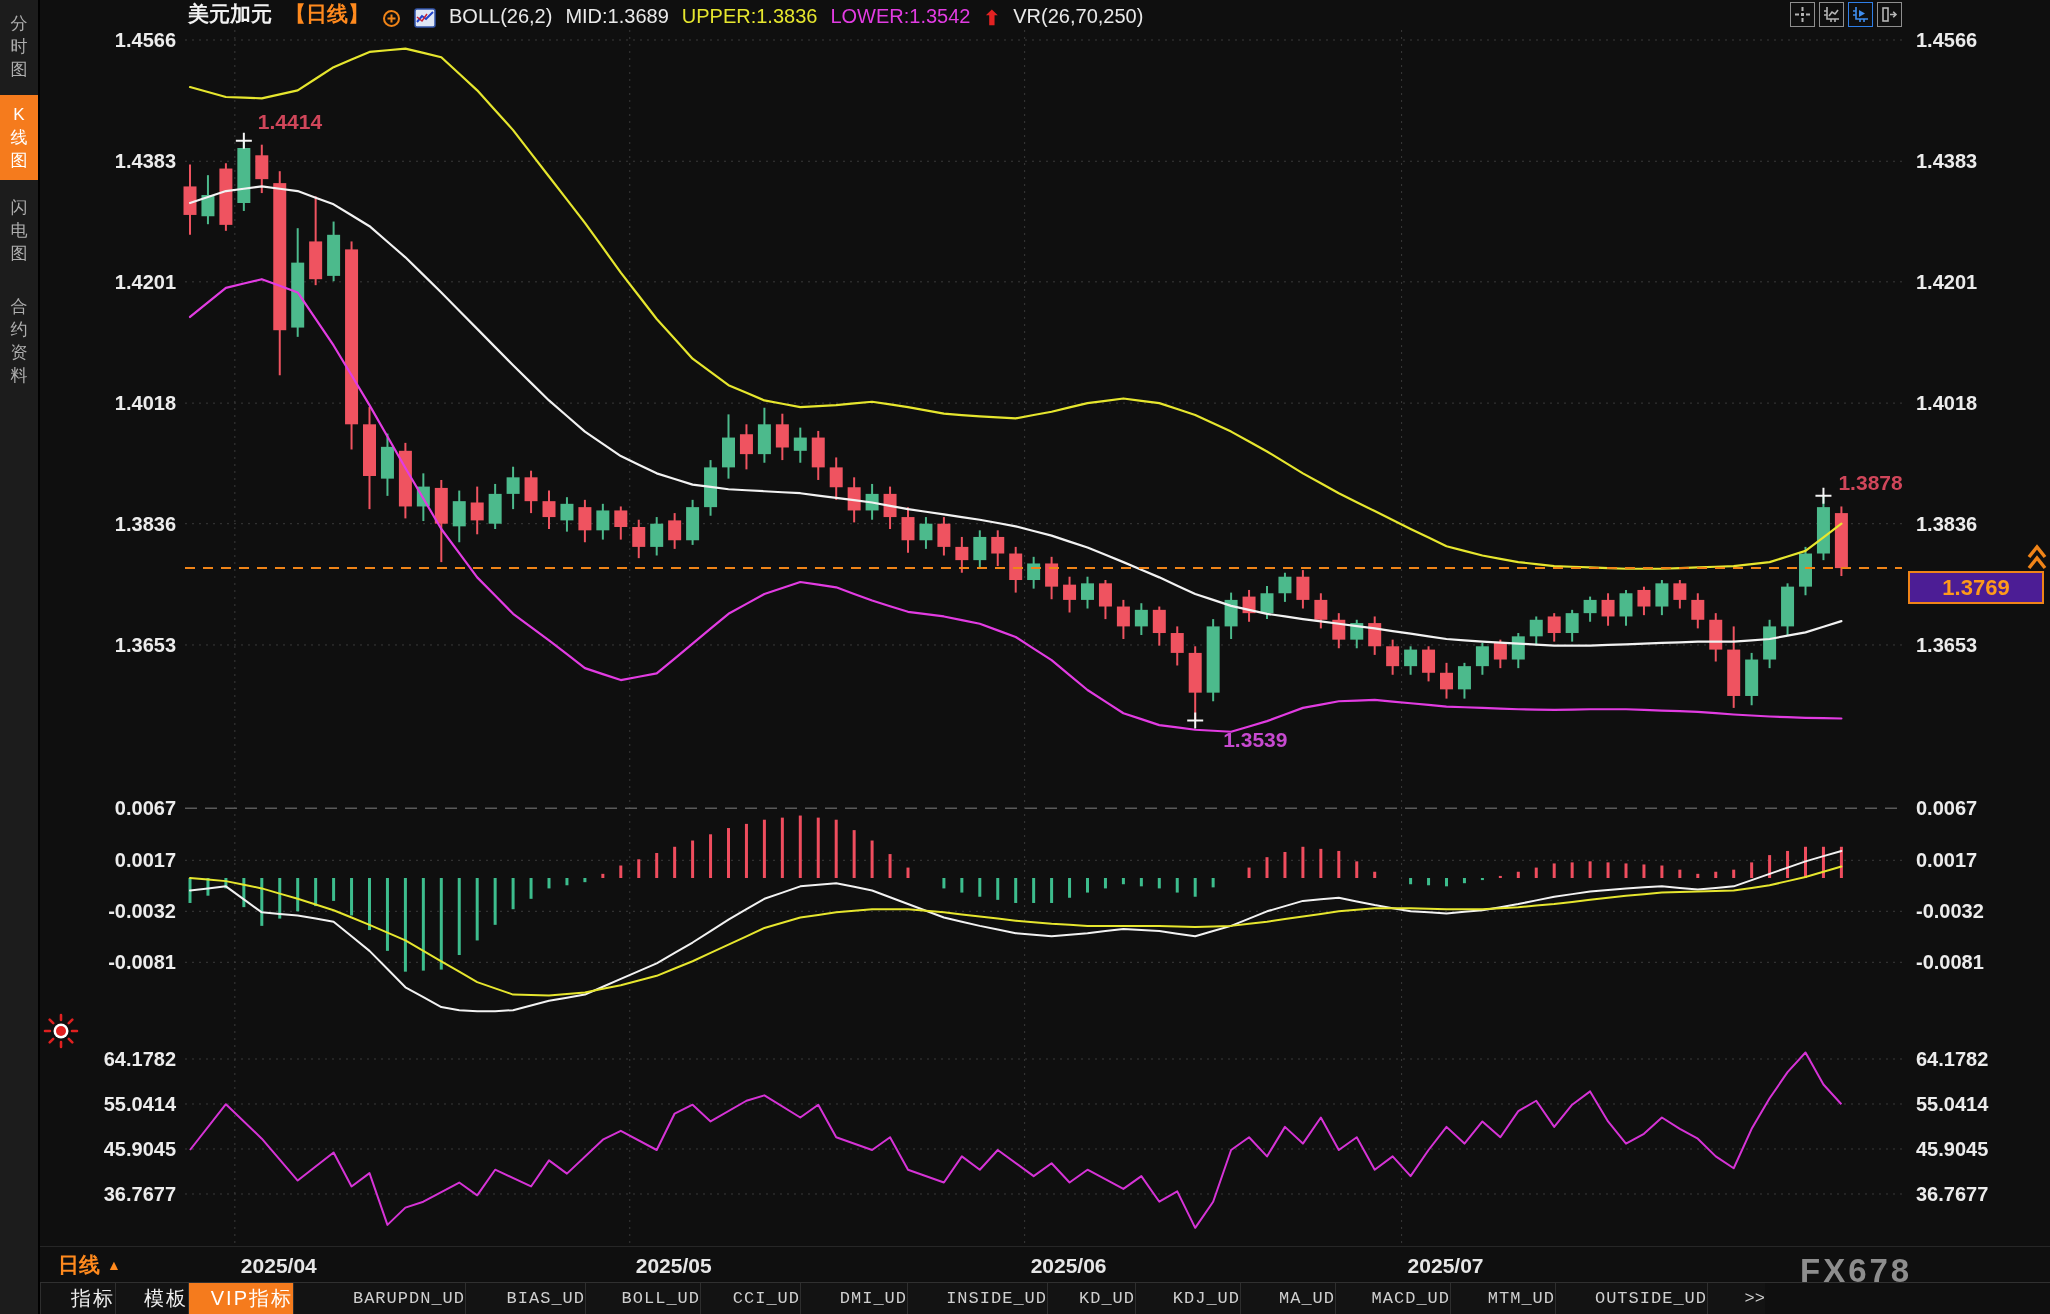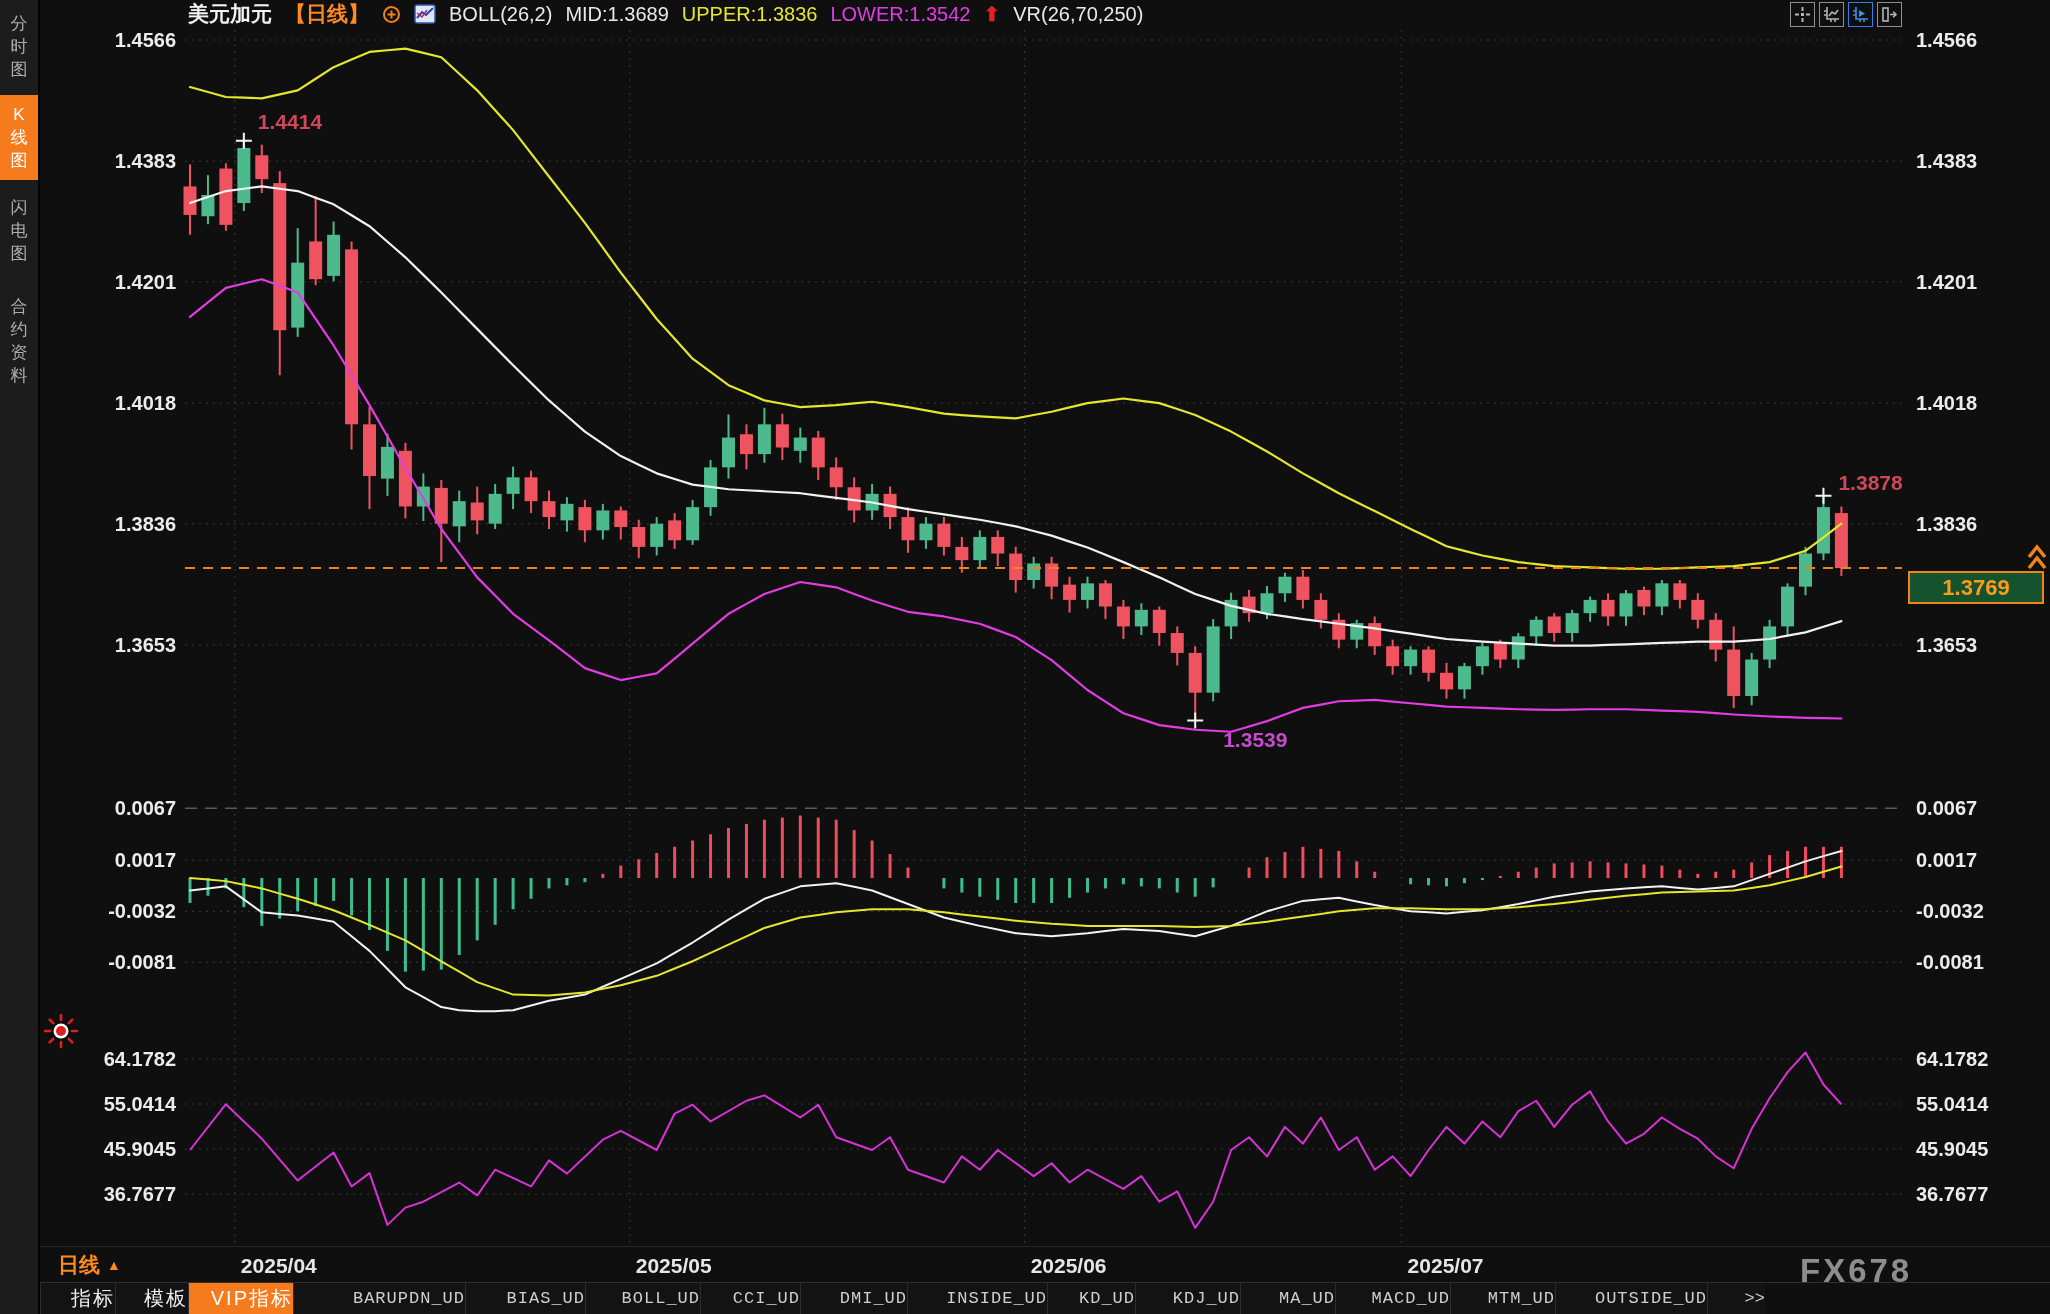--- a/index.html
+++ b/index.html
@@ -6,21 +6,21 @@
   #stage{position:relative;width:2050px;height:1314px;background:#0f0f0f;overflow:hidden;
          font-family:"Liberation Sans",sans-serif;-webkit-font-smoothing:antialiased;}
   #chart-svg{position:absolute;left:0;top:0;z-index:1;}
   
   #sidebar{position:absolute;left:0;top:0;width:38px;height:1314px;background:#1c1c1c;
            border-right:2px solid #000;z-index:4;}
   .side-tab{width:38px;display:flex;flex-direction:column;align-items:center;
             color:#aeaeae;font-size:17px;line-height:23px;padding:8px 0;cursor:pointer;}
   .side-tab.active{background:#f57b1d;color:#fff;}
   
-  #topbar{position:absolute;left:38px;top:0;width:1760px;height:28px;display:flex;align-items:center;
+  #topbar{position:absolute;left:38px;top:0;width:1760px;height:28px;display:flex;align-items:flex-end;
           padding-left:150px;gap:13px;font-size:20px;z-index:4;box-sizing:border-box;}
   .tw{color:#e9e9e9;} .ty{color:#e6e62e;} .tm{color:#e23ce2;}
   .symbol{color:#f2f2f2;font-weight:700;font-size:21px;}
   .period-tag{color:#ff8a1e;font-weight:700;font-size:21px;cursor:pointer;}
   .up-arrow{color:#e32222;font-size:20px;font-weight:700;line-height:1;}
   #tb-buttons{position:absolute;left:1752px;top:2px;display:flex;gap:4px;}
   .tbtn{width:25px;height:25px;border:1px solid #8e8e8e;background:#0f0f0f;display:flex;
         align-items:center;justify-content:center;cursor:pointer;box-sizing:border-box;}
   .tbtn.active{border-color:#2f7fe8;}
   
@@ -33,21 +33,21 @@
   
   #tabbar{position:absolute;left:40px;top:1283px;height:31px;display:flex;z-index:4;background:#0c0c0c;}
   .btab{height:31px;line-height:31px;text-align:right;border-left:1px solid #2e2e2e;
         background:#131313;color:#cfcfcf;box-sizing:border-box;cursor:pointer;white-space:nowrap;}
   .btab.cn{font-size:20px;color:#f0f0f0;letter-spacing:2px;}
   .btab.code{font-family:"Liberation Mono",monospace;font-size:17px;letter-spacing:1px;}
   .btab.more{font-size:17px;font-family:"Liberation Mono",monospace;}
   .btab.active{background:#f57b1d;color:#fff;}
   
   #price-box{position:absolute;left:1908px;top:571px;width:136px;height:33px;border:2px solid #f08418;
-             background:#14532d;color:#ff9a1a;font-size:22px;font-weight:700;display:flex;
+             background:#4c1d95;color:#ff9a1a;font-size:22px;font-weight:700;display:flex;
              align-items:center;justify-content:center;z-index:5;box-sizing:border-box;}
   #watermark{position:absolute;left:1800px;top:1252px;width:200px;color:#8d8d8d;font-size:33px;
              font-weight:700;letter-spacing:3px;z-index:2;}
   #burst-icon{position:absolute;left:42px;top:1012px;z-index:3;}
 </style>
 </head>
 <body>
 
 <div id="stage">
 

